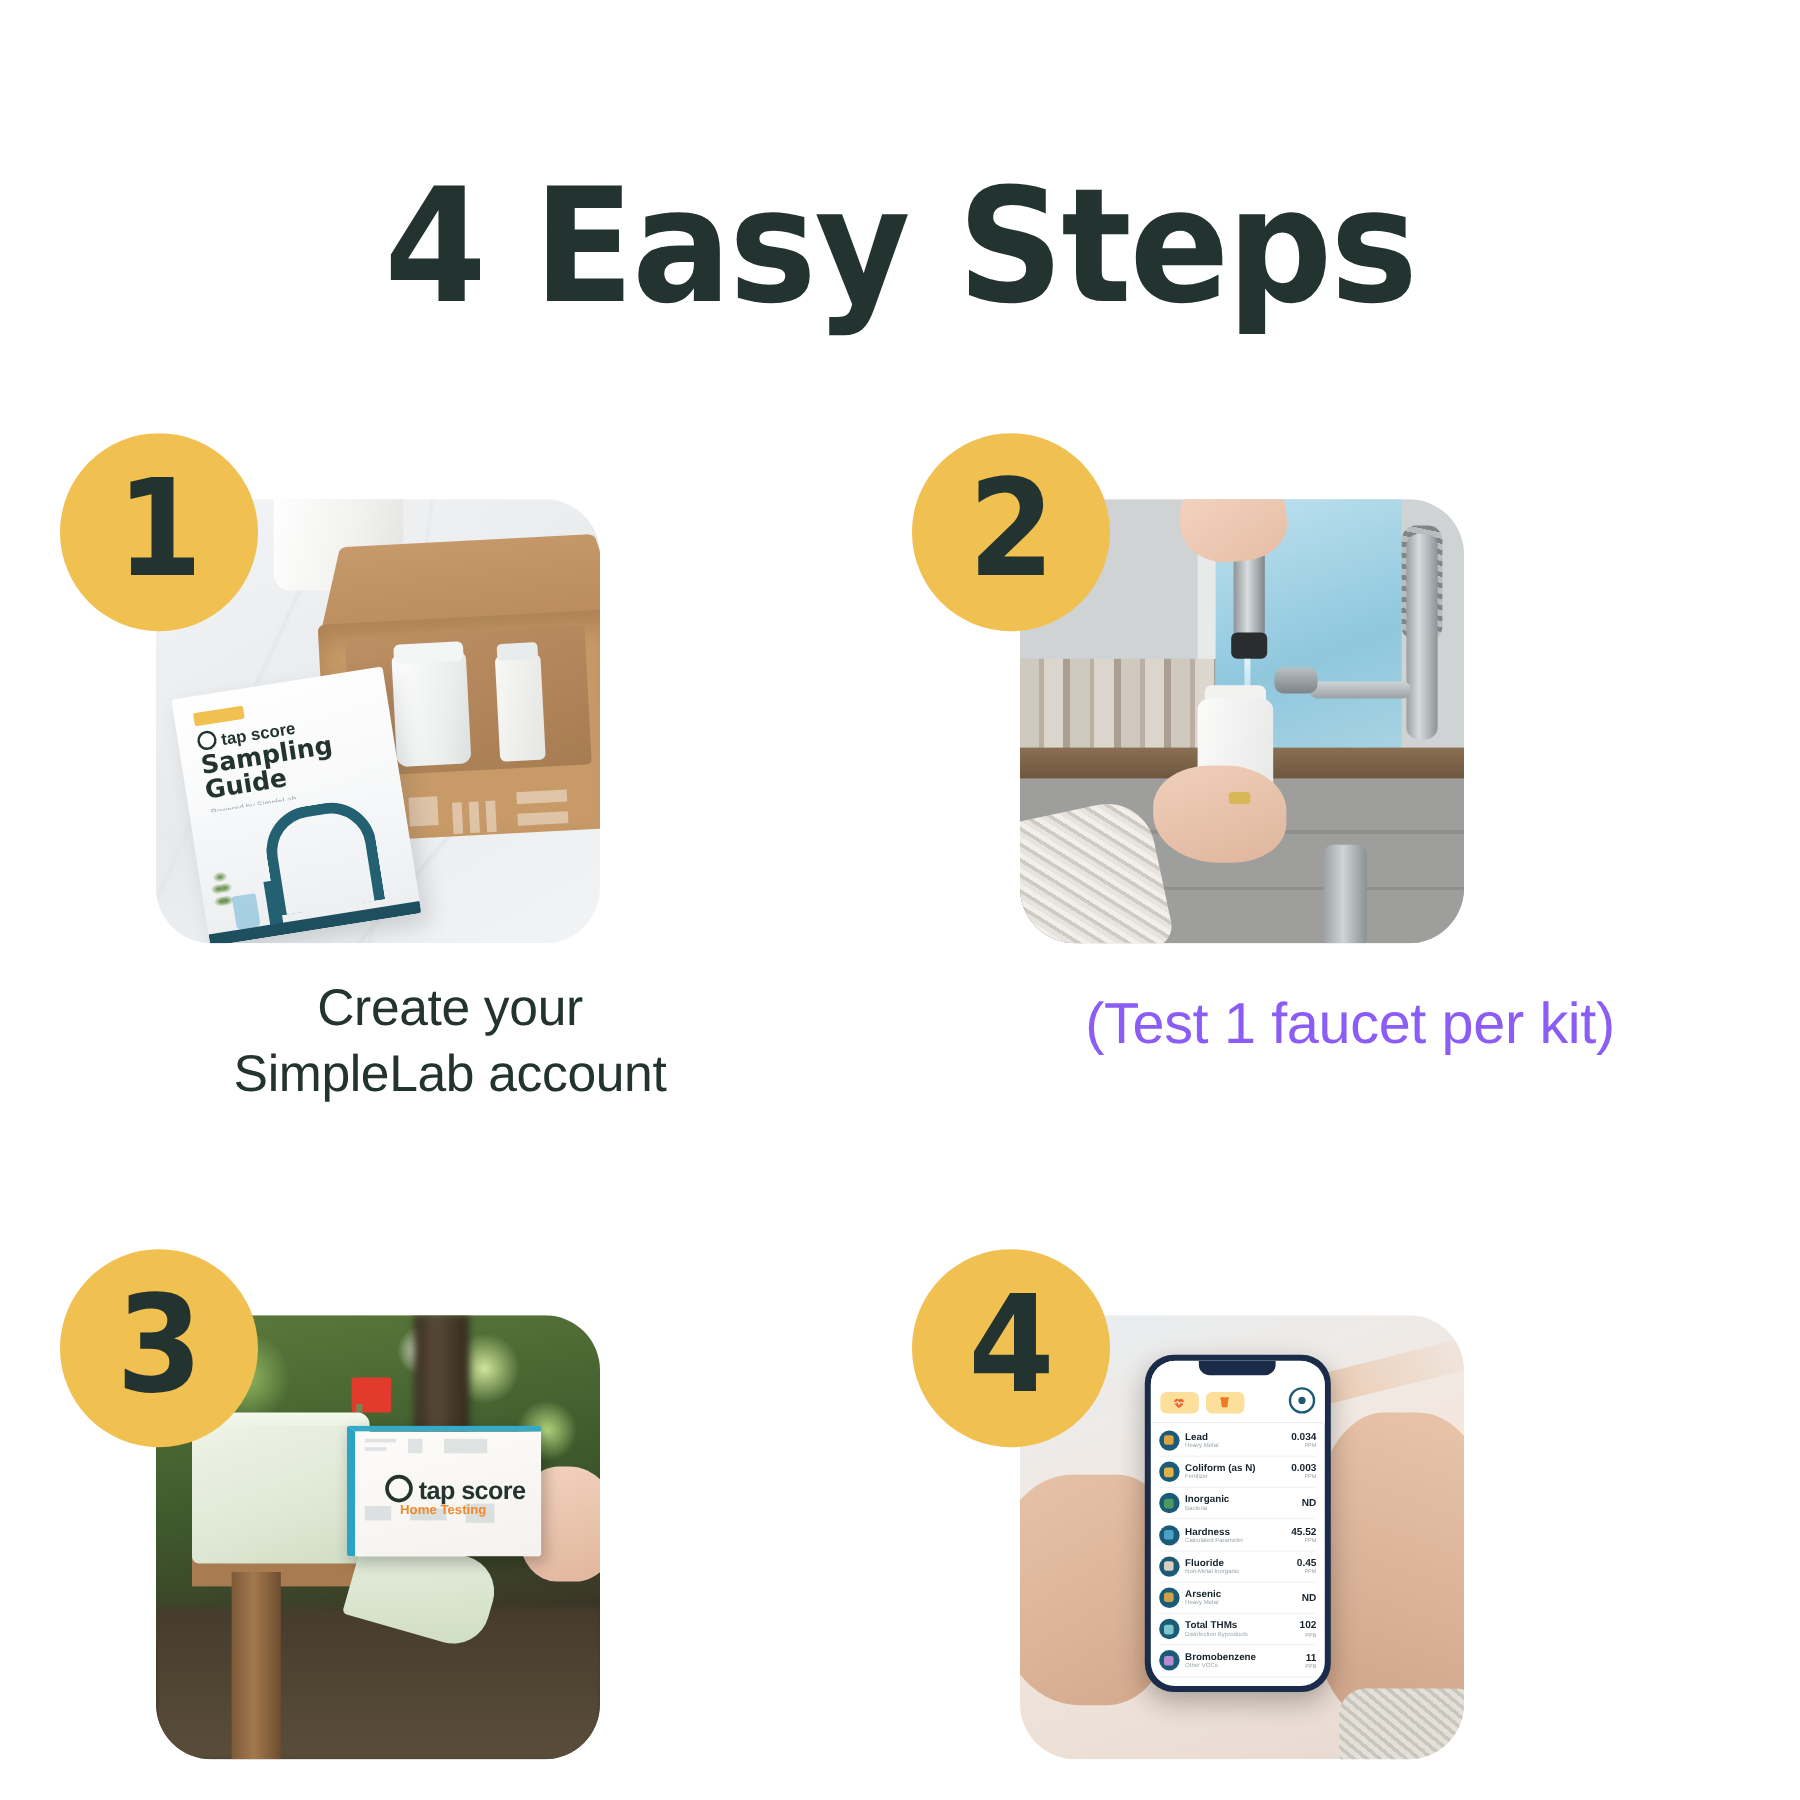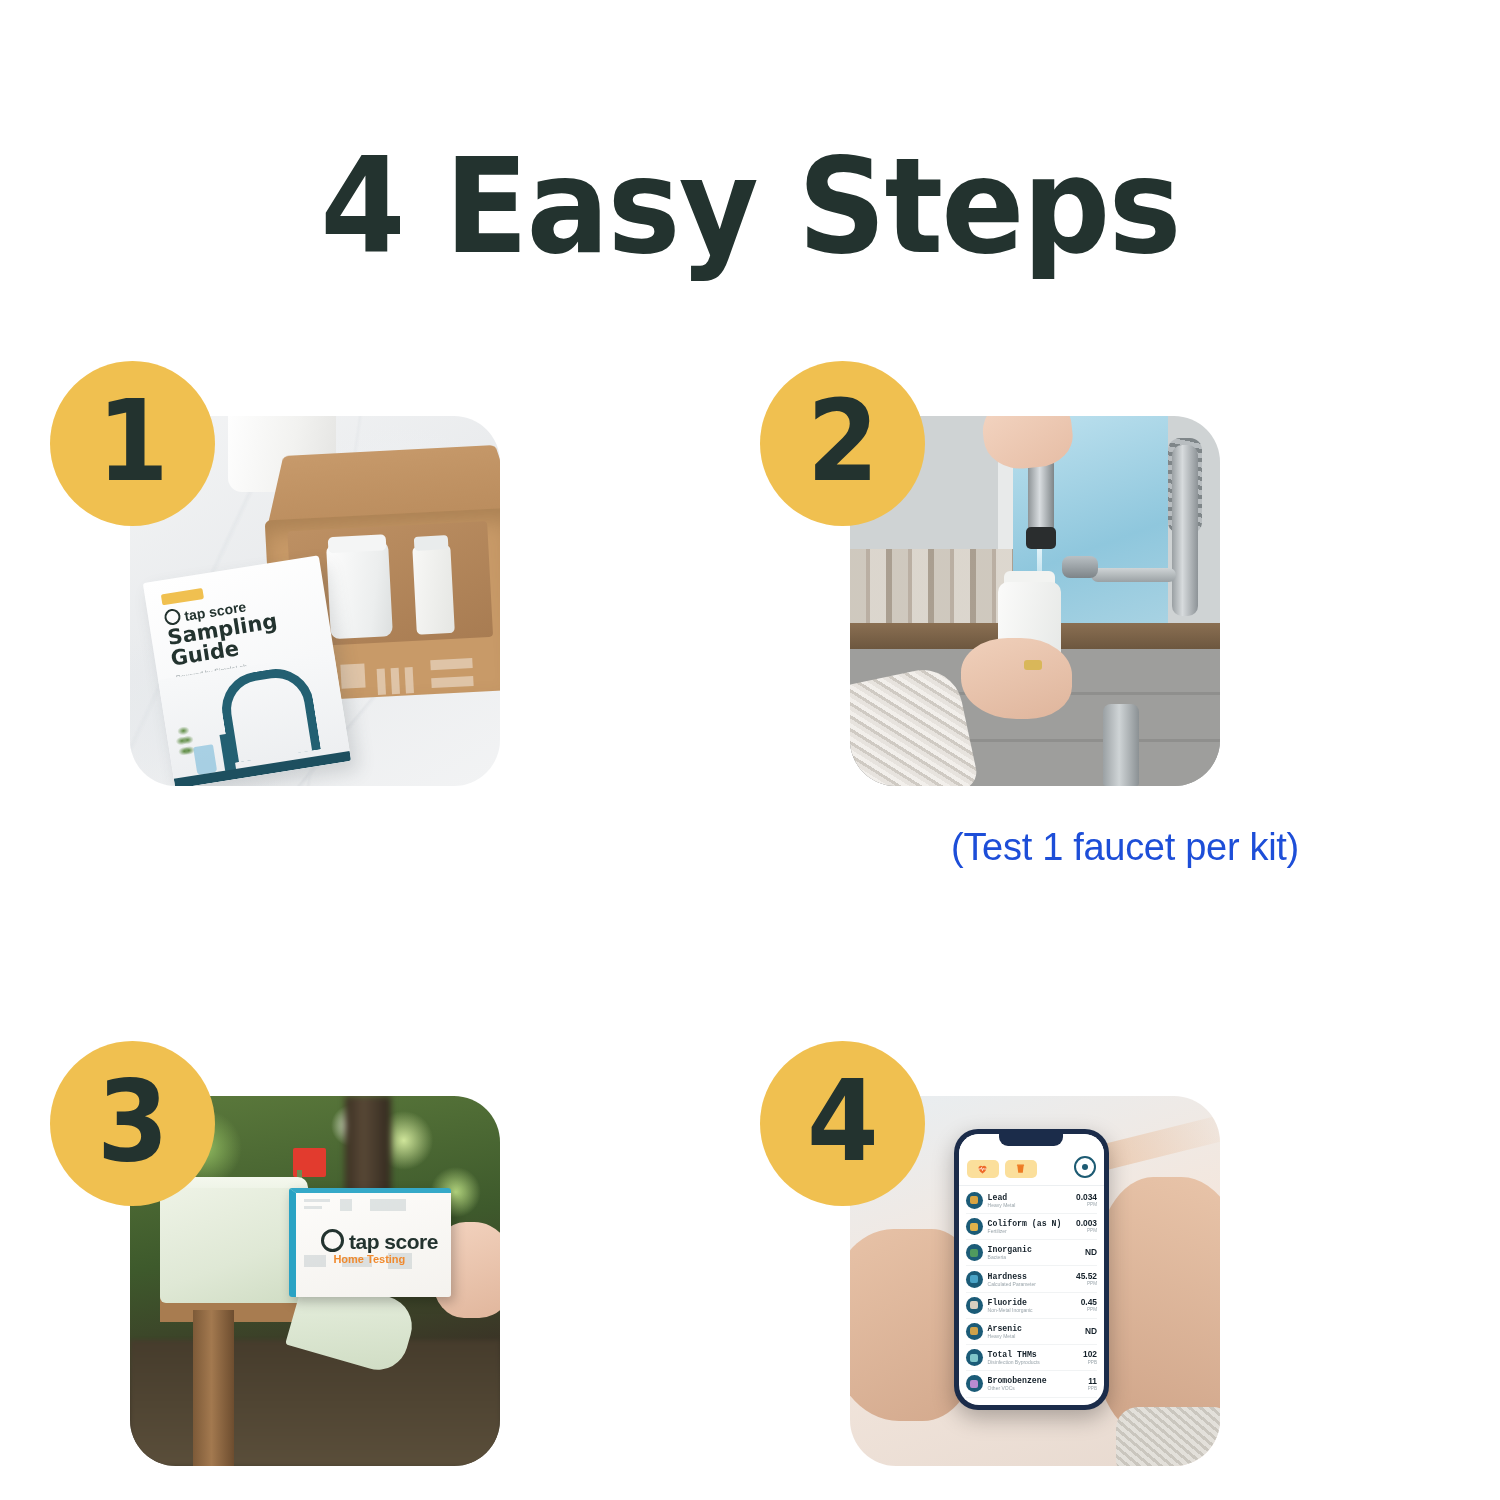--- a/index.html
+++ b/index.html
@@ -87,22 +87,22 @@
     text-align: center;
     font-family: "Liberation Sans", sans-serif;
     font-size: 43px;
     line-height: 1.28;
     font-weight: 400;
     color: #23332F;
     letter-spacing: -0.3px;
   }
   .caption .sub {
     display: block;
-    color: #1d4ed8;
-    font-size: 38px;
+    color: #8b5cf6;
+    font-size: 48px;
     margin-top: 10px;
   }
 
   
   .photo { position: absolute; inset: 0; }
 
   
   .p1-bg {
     position: absolute; inset: 0;
     background:
@@ -501,21 +501,21 @@
   }
   .p4-icon {
     width:17px; height:17px; border-radius:50%;
     background:#1b5b77; flex:0 0 auto;
     display:flex;align-items:center;justify-content:center;
     font-size:8px;
   }
   .p4-names { flex:1 1 auto; min-width:0; }
   .p4-name {
     font-size:8.2px; font-weight:bold; color:#16222b;
-    font-family:Liberation Mono, monospace;
+    font-family:Liberation Sans, sans-serif;
     white-space:nowrap; line-height:1.1;
   }
   .p4-cat {
     font-size:5px; color:#9aa5ab;
     font-family:"Liberation Sans",sans-serif;
     white-space:nowrap; line-height:1.2;
   }
   .p4-vals { text-align:right; flex:0 0 auto; }
   .p4-val {
     font-size:8.4px; font-weight:bold; color:#16222b;
@@ -569,20 +569,24 @@
             <div class="p1-glass"></div>
             <div class="p1-faucet"></div>
             <div class="p1-faucet-stem"></div>
             <div class="p1-guide-floor"></div>
           </div>
         </div>
       </div>
     </div>
     <div class="badge">
       <span class="badge-num">1</span>
+    </div>
+    <div class="caption">
+      <span>Create your</span><br>
+      <span>SimpleLab account</span>
     </div>
   </div>
 
   <div class="step step-2">
     <div class="photo-frame">
       <div class="photo">
         <div class="p2-bg"></div>
         <div class="p2-window"></div>
         <div class="p2-window-frame"></div>
         <div class="p2-tile-top"></div>

